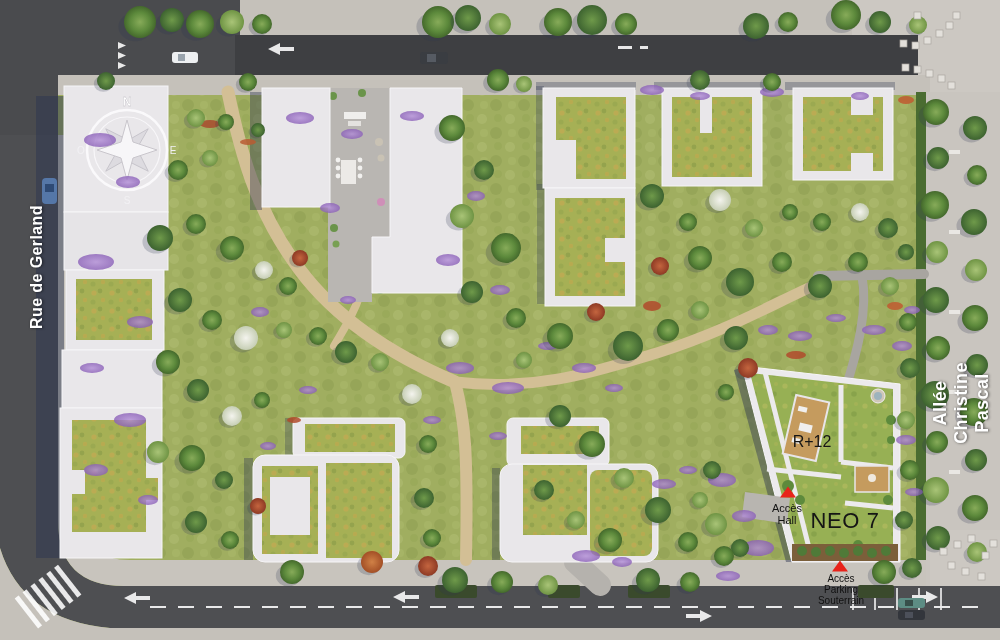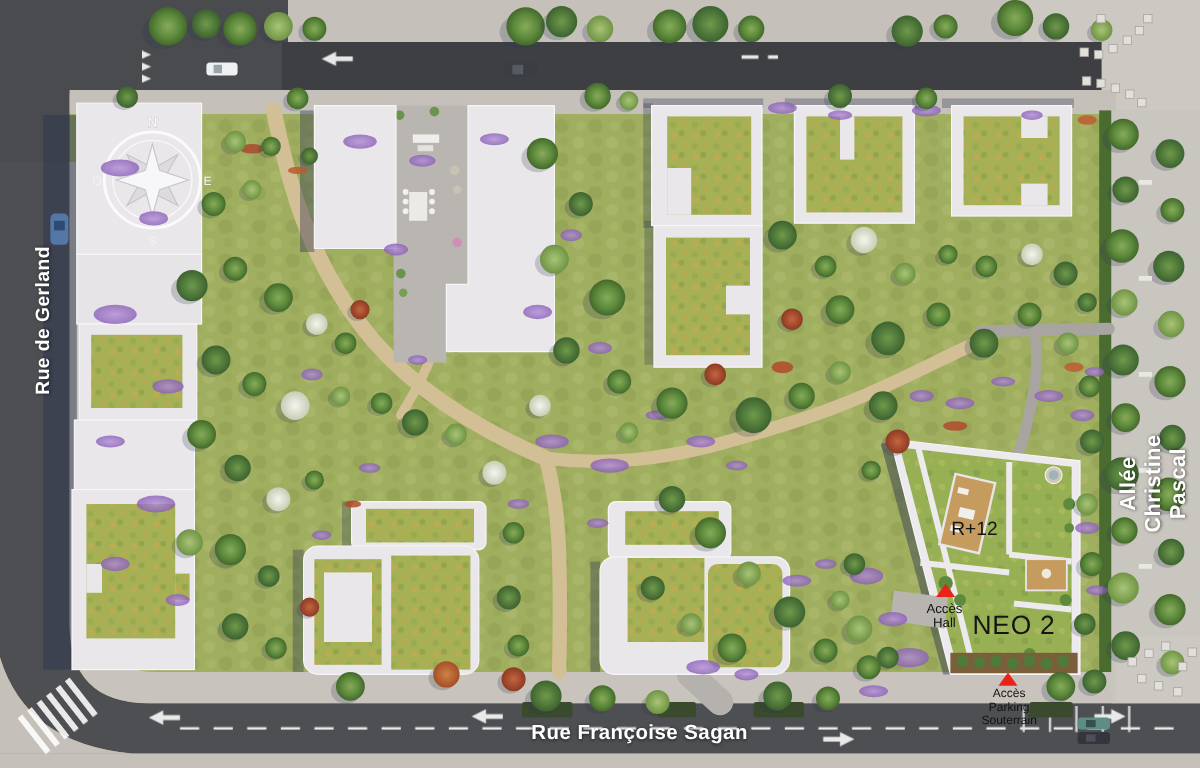--- a/index.html
+++ b/index.html
@@ -665,24 +665,23 @@
   <rect x="949" y="150" width="11" height="4"></rect>
         <rect x="949" y="230" width="11" height="4"></rect>
   <rect x="949" y="310" width="11" height="4"></rect>
         <rect x="949" y="390" width="11" height="4"></rect>
   <rect x="949" y="470" width="11" height="4"></rect>
 </g>
 </svg>
 
 <div class="lbl street vert-left" style="left:37px;top:267px;">Rue de Gerland</div>
 <div class="lbl street vert-right" style="left:961px;top:403px;">Allée Christine Pascal</div>
-<div class="lbl street h" style="left:533px;top:611px;">Rue Françoise Sagan</div>
 
 <div class="lbl bldg-lbl floors" style="left:812px;top:442px;">R+12</div>
-<div class="lbl bldg-lbl neo" style="left:845px;top:521px;">NEO 2</div>
+<div class="lbl bldg-lbl neo" style="left:845px;top:521px;">NEO 7</div>
 
 <div class="tri" style="left:788px;top:492px;border-bottom:11px solid #e8231a;"></div>
 <div class="lbl access" style="left:787px;top:514px;">Accès
 Hall</div>
 
 <div class="tri" style="left:840px;top:566px;border-bottom:11px solid #e8231a;"></div>
 <div class="lbl access small" style="left:841px;top:590px;">Accès
 Parking
 Souterrain</div>
 </div>

